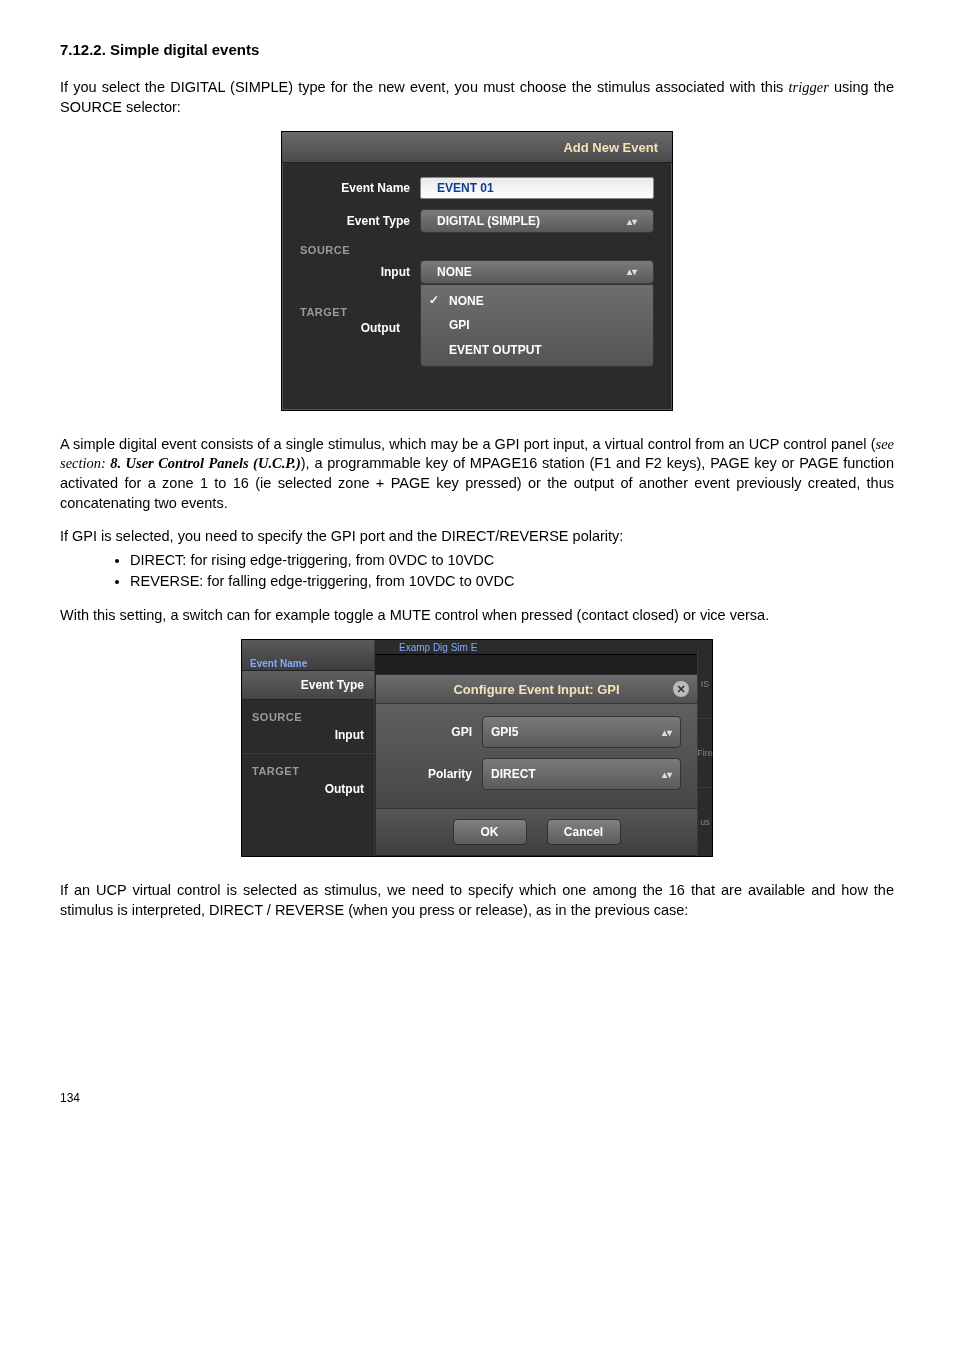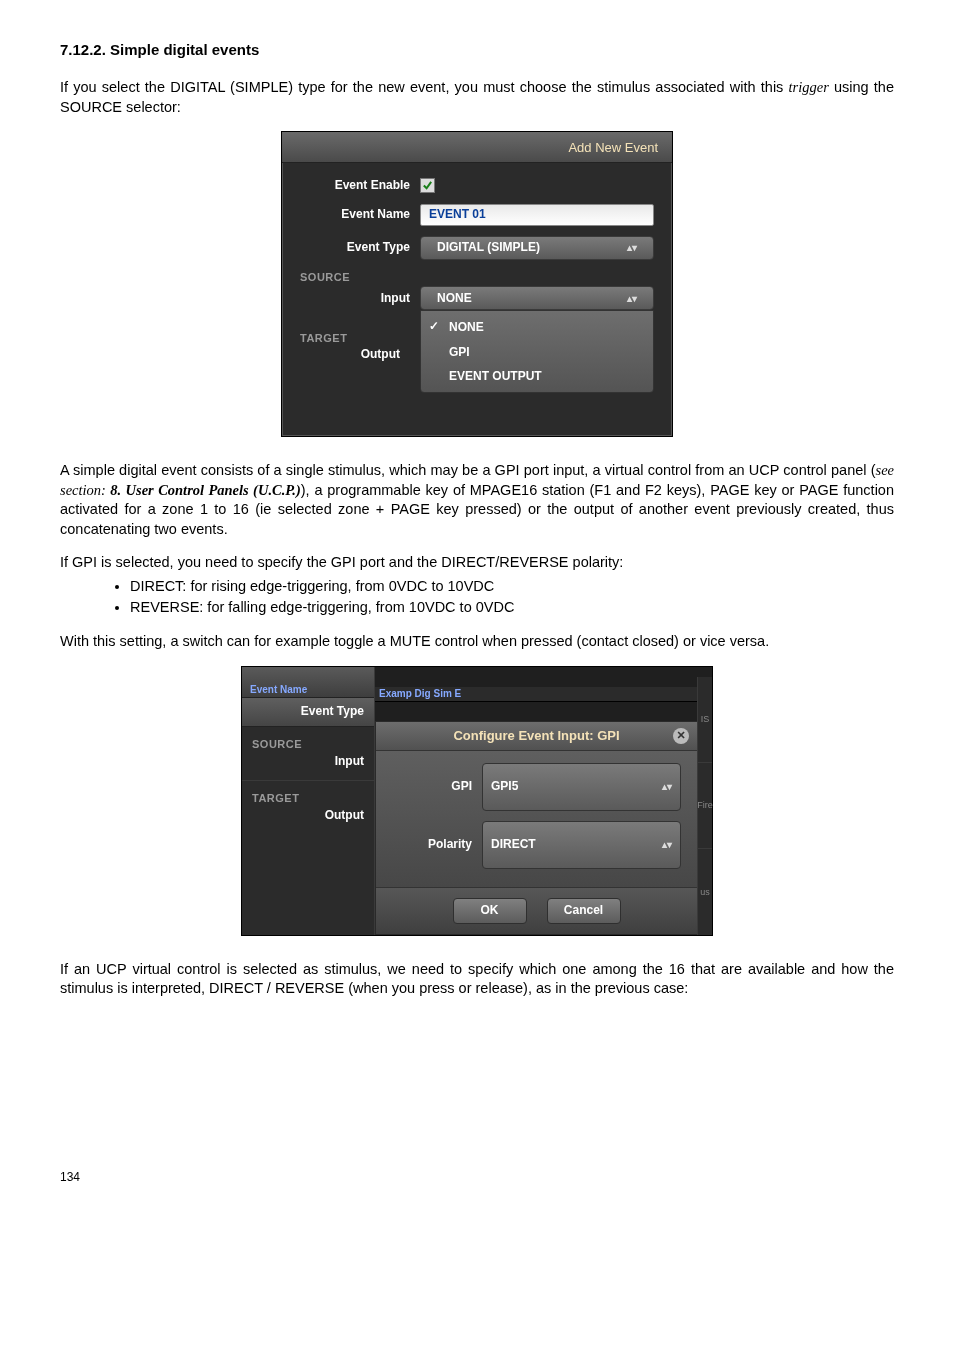--- a/index.html
+++ b/index.html
@@ -33,21 +33,21 @@
     font-size: 12px;
     color: #e8e8e8;
     box-shadow: 0 0 0 1px #555 inset;
   }
   .panel1 .titlebar {
     height: 30px;
     background: linear-gradient(#6a6a6a,#4a4a4a);
     display: flex; align-items: center; justify-content: flex-end;
     padding: 0 14px;
     color: #f4e2b8;
-    font-weight: normal;
+    font-weight: bold;
     font-size: 13px;
     border-bottom: 1px solid #222;
   }
   .panel1 .body { padding: 14px 18px 18px 18px; }
   .panel1 .row {
     display: flex; align-items: center; margin-bottom: 10px;
   }
   .panel1 .row .lbl {
     width: 110px; text-align: right; padding-right: 10px;
     color: #ffffff; font-weight: bold; font-size: 12px;
@@ -56,21 +56,21 @@
     width: 13px; height: 13px; background: #ddd; border: 1px solid #777;
     display: flex; align-items: center; justify-content: center;
   }
   .panel1 .checkbox svg { width: 11px; height: 11px; }
   .panel1 .textfield {
     flex: 1 1 auto;
     height: 20px;
     background: linear-gradient(#e9e9e9,#ffffff);
     border: 1px solid #888;
     border-radius: 2px;
-    padding: 0 8px;
+    padding: 0 16px;
     color: #0a3f99;
     font-weight: bold;
     display: flex; align-items: center;
     font-size: 12px;
   }
   .panel1 .selectbox {
     flex: 1 1 auto;
     height: 22px;
     background: linear-gradient(#7a7a7a,#5a5a5a);
     border: 1px solid #3a3a3a;
@@ -147,22 +147,22 @@
   }
   .panel2-left .sect .hdr { color:#9a9a9a; font-weight:bold; font-size:11px; letter-spacing:.5px; }
   .panel2-left .sect .sub { text-align:right; color:#fff; font-weight:bold; font-size:12px; margin-top:2px;}
   .panel2-left .sep { height:1px; background:#3a3a3a; }
 
   .panel2-right { flex:1; position: relative; }
   .panel2-right .crumb {
     height: 14px;
     background: #2b2b2b;
     border-bottom: 1px solid #000;
-    display:flex; align-items:center; padding:0 4px;
-    color:#86a9ff; font-weight:bold; font-size:10px;margin-top:20px;
+    display:flex; align-items:center; padding:0 24px;
+    color:#86a9ff; font-weight:normal; font-size:10px;
   }
   .config-dialog {
     margin: 0;
     background: linear-gradient(#6a6a6a,#4c4c4c);
     border: 1px solid #2a2a2a;
   }
   .config-dialog .cd-title {
     height: 28px;
     display:flex; align-items:center; justify-content:center;
     position:relative;
@@ -181,21 +181,21 @@
     background: linear-gradient(#5f5f5f,#474747);
     padding: 12px 16px 8px 16px;
   }
   .config-dialog .cd-row { display:flex; align-items:center; margin-bottom:10px; }
   .config-dialog .cd-row .lbl { width:80px; text-align:right; padding-right:10px; color:#fff; font-weight:bold; font-size:12px;}
   .config-dialog .cd-row .sel {
     flex:1; height:22px;
     background: linear-gradient(#7a7a7a,#5a5a5a);
     border:1px solid #333; border-radius:4px;
     color:#fff; font-weight:bold; font-size:12px;
-    display:flex; align-items:center; justify-content:space-between; padding:12px 8px;
+    display:flex; align-items:center; justify-content:space-between; padding:4px 8px;
   }
   .config-dialog .cd-row .sel .caret { font-size:10px; color:#ddd;}
   .config-dialog .cd-foot {
     background: linear-gradient(#575757,#3f3f3f);
     padding: 10px;
     display:flex; justify-content:center; gap:20px;
     border-top:1px solid #333;
   }
   .config-dialog .btn {
     min-width:72px; height:24px;
@@ -223,28 +223,20 @@
 <h3 class="section-heading">7.12.2. Simple digital events</h3>
 
 <p class="body-para">
   <span>If you select the DIGITAL (SIMPLE) type for the new event, you must choose the stimulus associated with this </span><em class="italic">trigger</em><span> using the SOURCE selector:</span>
 </p>
 
 <div class="fig-wrap">
   <div class="panel1">
     <div class="titlebar">Add New Event</div>
     <div class="body">
-      <div class="row">
-        <div class="lbl">Event Enable</div>
-        <div class="checkbox">
-          <svg viewBox="0 0 12 12">
-              <path d="M2 6 L5 9 L10 2" stroke="#1a7f1a" stroke-width="2.2" fill="none"></path>
-            </svg>
-        </div>
-      </div>
       <div class="row">
         <div class="lbl">Event Name</div>
         <div class="textfield">EVENT 01</div>
       </div>
       <div class="row">
         <div class="lbl">Event Type</div>
         <div class="selectbox">
           <span>DIGITAL (SIMPLE)</span>
           <span class="caret">▴▾</span>
         </div>

